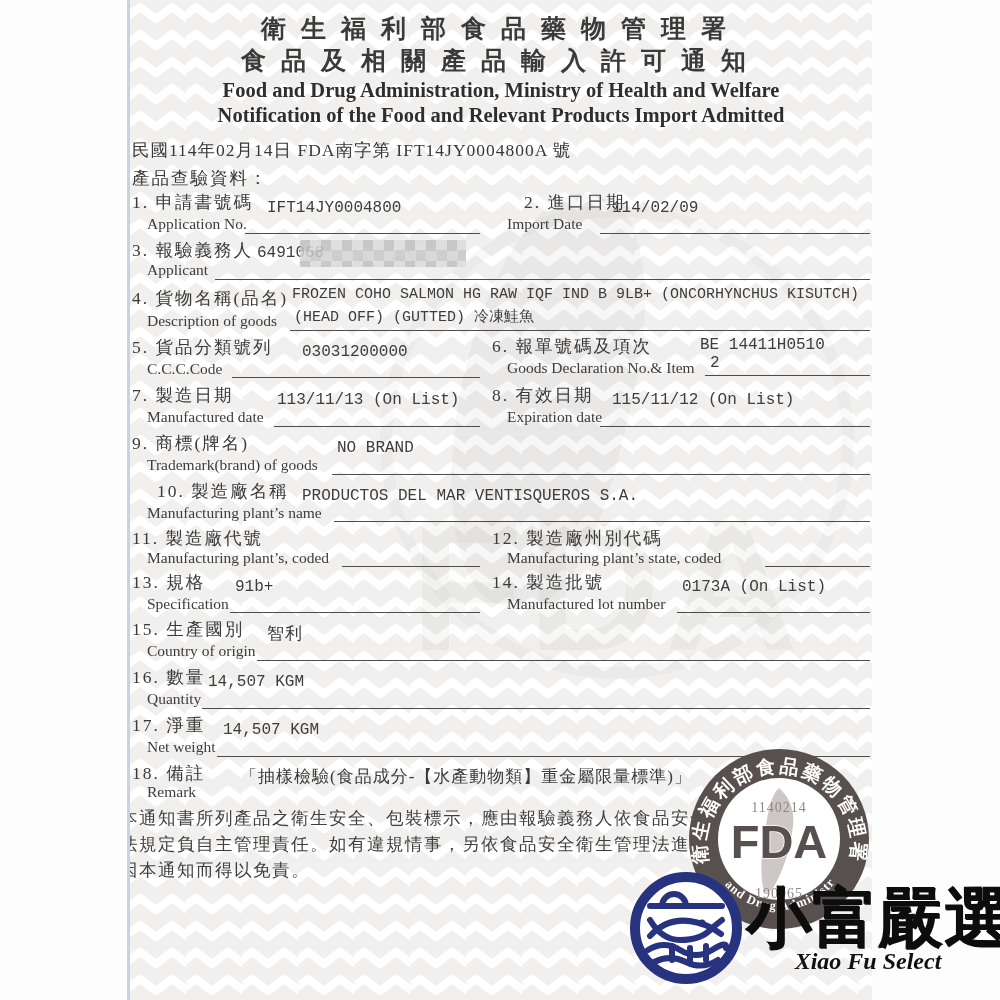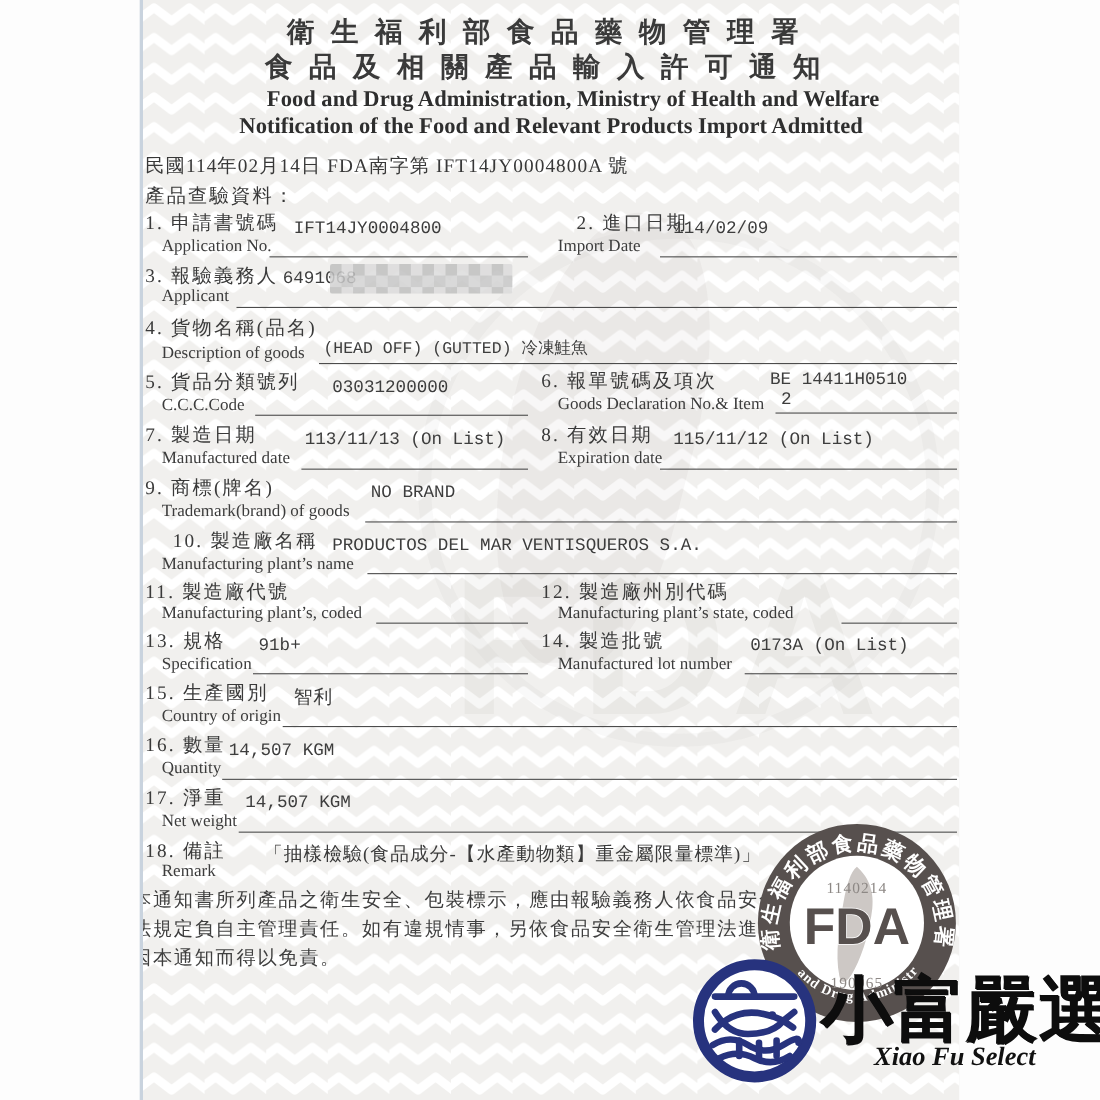--- a/index.html
+++ b/index.html
@@ -56,21 +56,21 @@
       <rect width="742" height="1000" fill="#f1f0ee"></rect>
       <rect width="742" height="1000" fill="url(#zz)"></rect>
     </svg>
 
     <div class="wm-circle"></div>
     <div class="wm-swoosh"></div>
     <div class="wm-fda">FDA</div>
 
     <div class="tzh" style="top:12px;">衛生福利部食品藥物管理署</div>
     <div class="tzh" style="top:44px;">食品及相關產品輸入許可通知</div>
-    <div class="ten" style="top:79px;margin-left:20px;">Food and Drug Administration, Ministry of Health and Welfare</div>
+    <div class="ten" style="top:79px;">Food and Drug Administration, Ministry of Health and Welfare</div>
     <div class="ten" style="top:104px;">Notification of the Food and Relevant Products Import Admitted</div>
     <div class="dateline">民國114年02月14日 FDA南字第 IFT14JY0004800A 號</div>
     <div class="secthead">產品查驗資料：</div>
 
     <div class="zh" style="left:2px;top:190px;">1. 申請書號碼</div>
     <div class="val" style="left:137px;top:199px;">IFT14JY0004800</div>
     <div class="en" style="left:17px;top:215px;">Application No.</div>
     <div class="u" style="left:115px;top:233px;width:235px;"></div>
 
     <div class="zh" style="left:362px;top:190px;margin-left:32px;">2. 進口日期</div>
@@ -78,20 +78,21 @@
     <div class="en" style="left:377px;top:215px;">Import Date</div>
     <div class="u" style="left:470px;top:233px;width:270px;"></div>
 
     <div class="zh" style="left:2px;top:238px;">3. 報驗義務人</div>
     <div class="val" style="left:127px;top:244px;">6491068</div>
     <div class="blurbox"></div>
     <div class="en" style="left:17px;top:261px;">Applicant</div>
     <div class="u" style="left:85px;top:279px;width:655px;"></div>
 
     <div class="zh" style="left:2px;top:286px;">4. 貨物名稱(品名)</div>
+    <div class="val" style="left:162px;top:286px;font-size:15px;">FROZEN COHO SALMON HG RAW IQF IND B 9LB+ (ONCORHYNCHUS KISUTCH)</div>
     <div class="val" style="left:164px;top:307px;font-size:15px;">(HEAD OFF) (GUTTED) 冷凍鮭魚</div>
     <div class="en" style="left:17px;top:312px;">Description of goods</div>
     <div class="u" style="left:160px;top:330px;width:580px;"></div>
 
     <div class="zh" style="left:2px;top:335px;">5. 貨品分類號列</div>
     <div class="val" style="left:172px;top:343px;">03031200000</div>
     <div class="en" style="left:17px;top:360px;">C.C.C.Code</div>
     <div class="u" style="left:102px;top:377px;width:248px;"></div>
 
     <div class="zh" style="left:362px;top:334px;">6. 報單號碼及項次</div>

